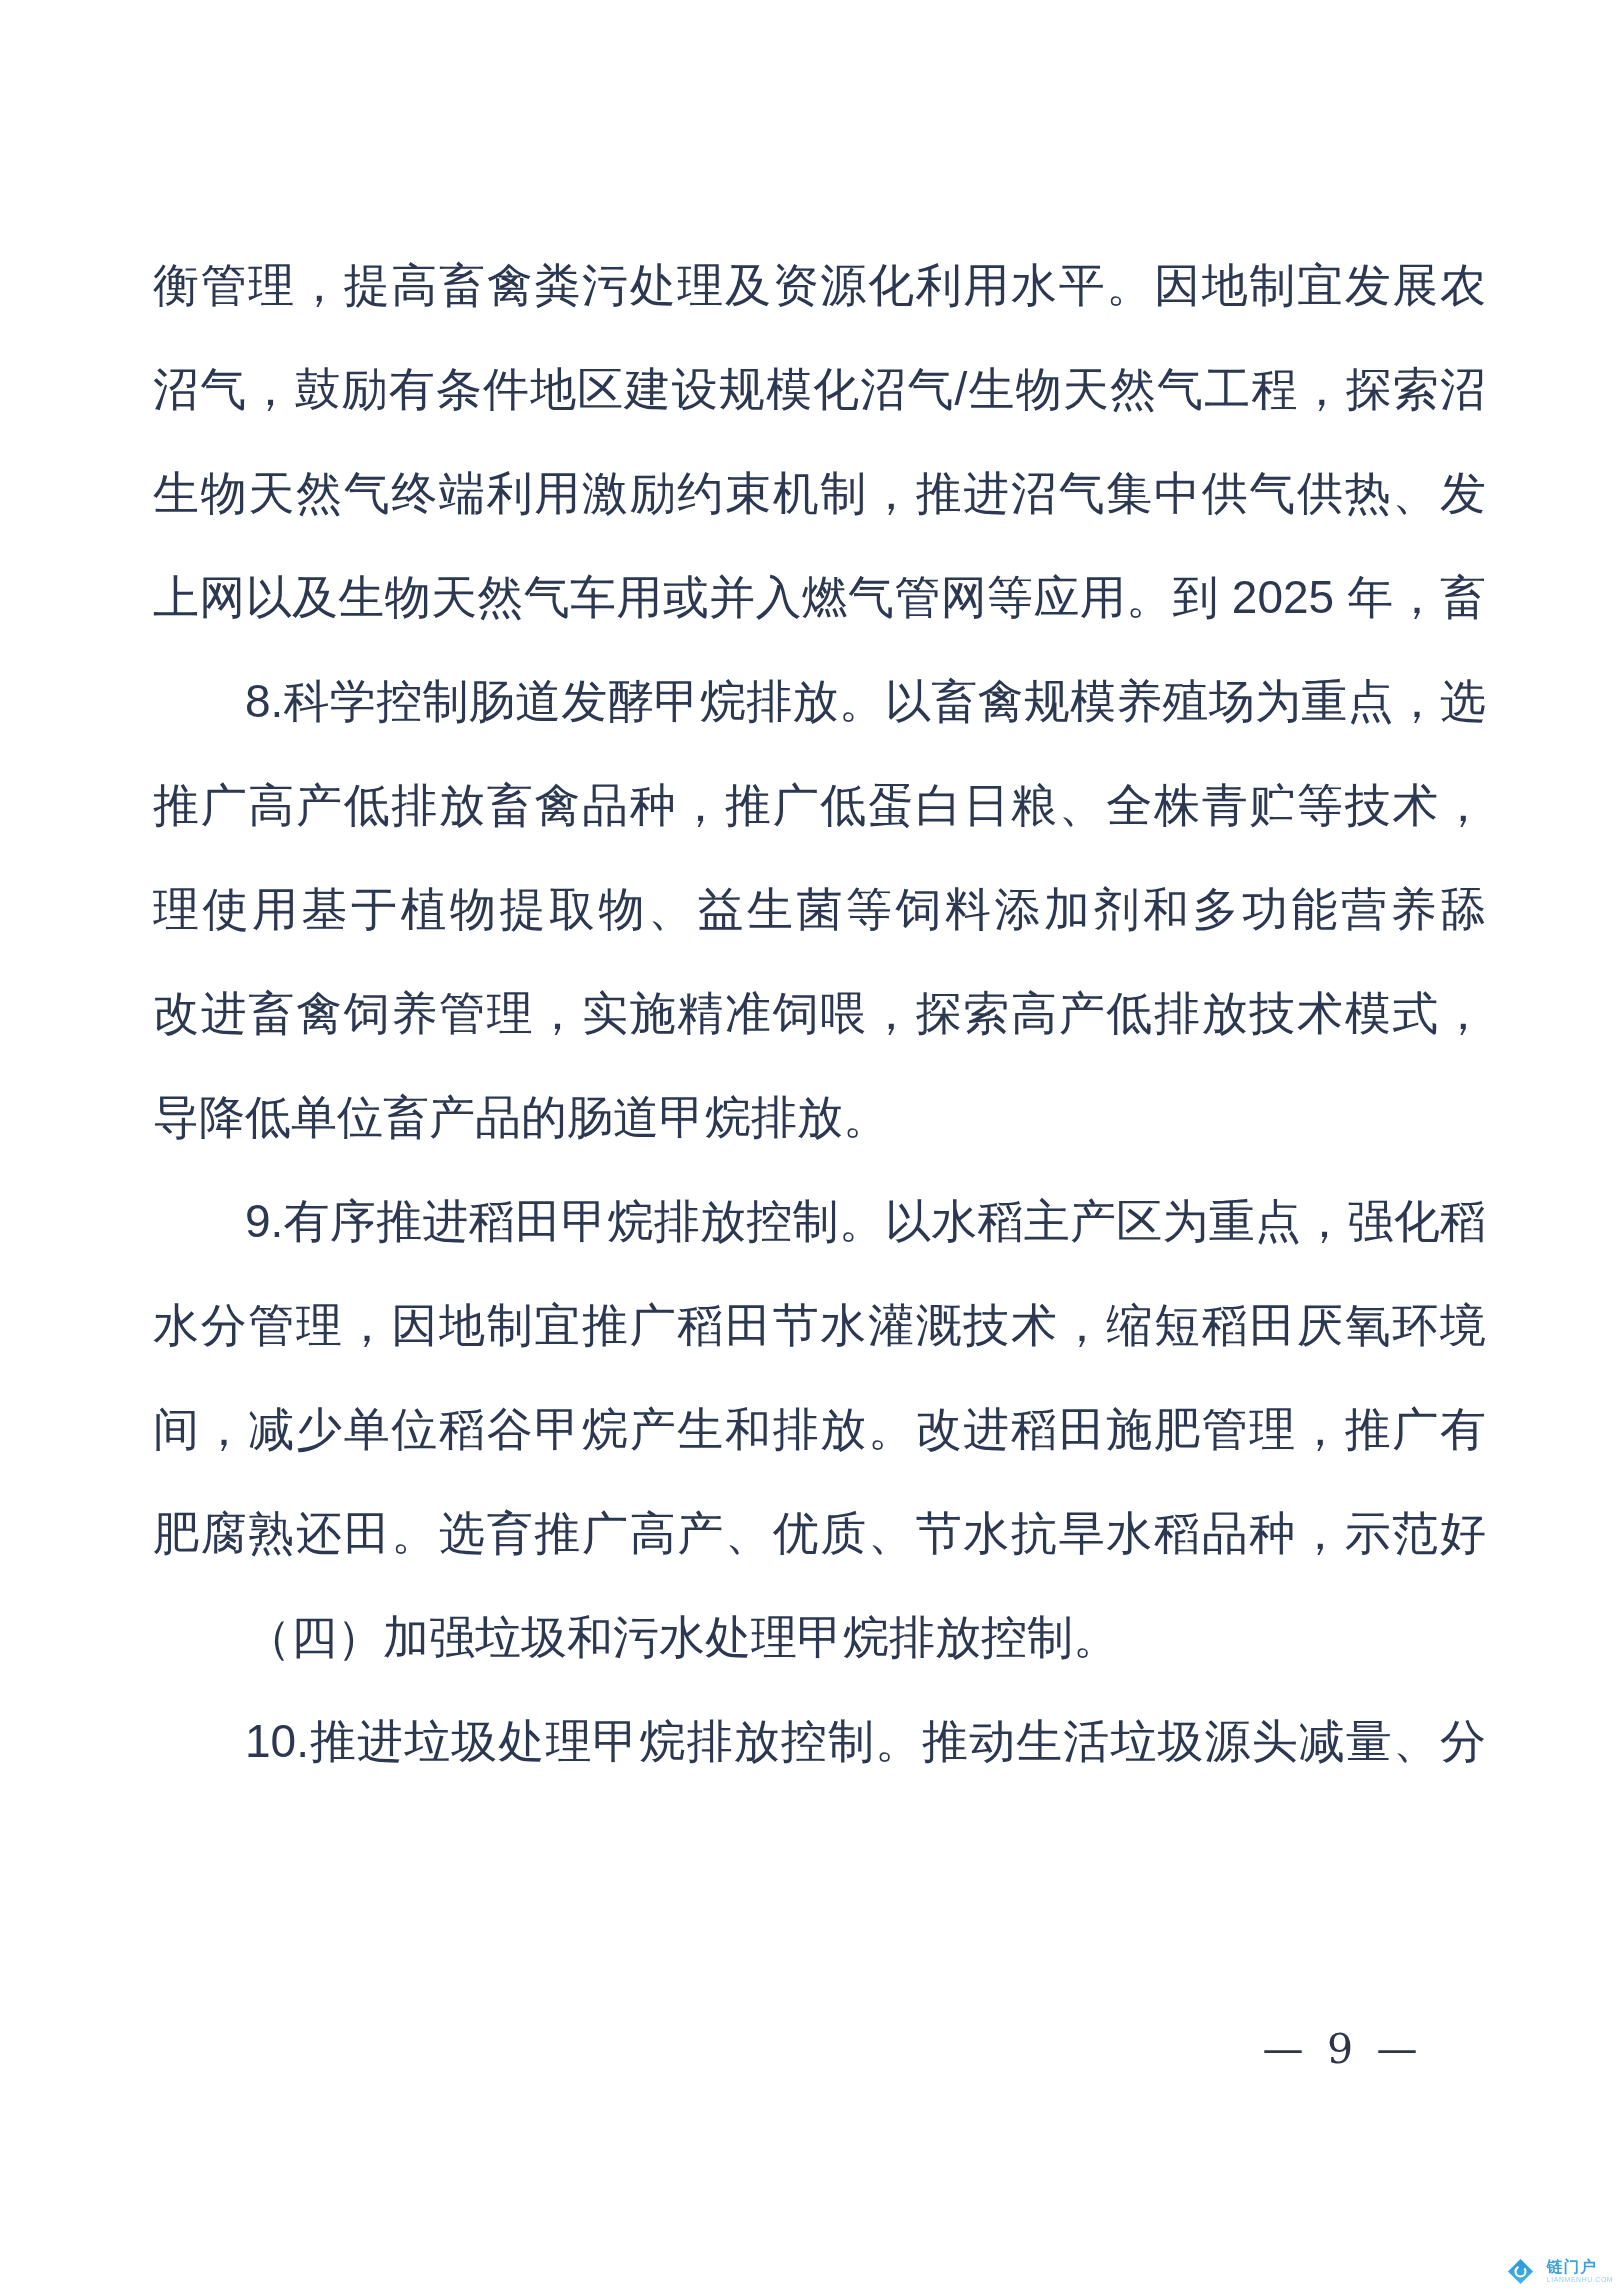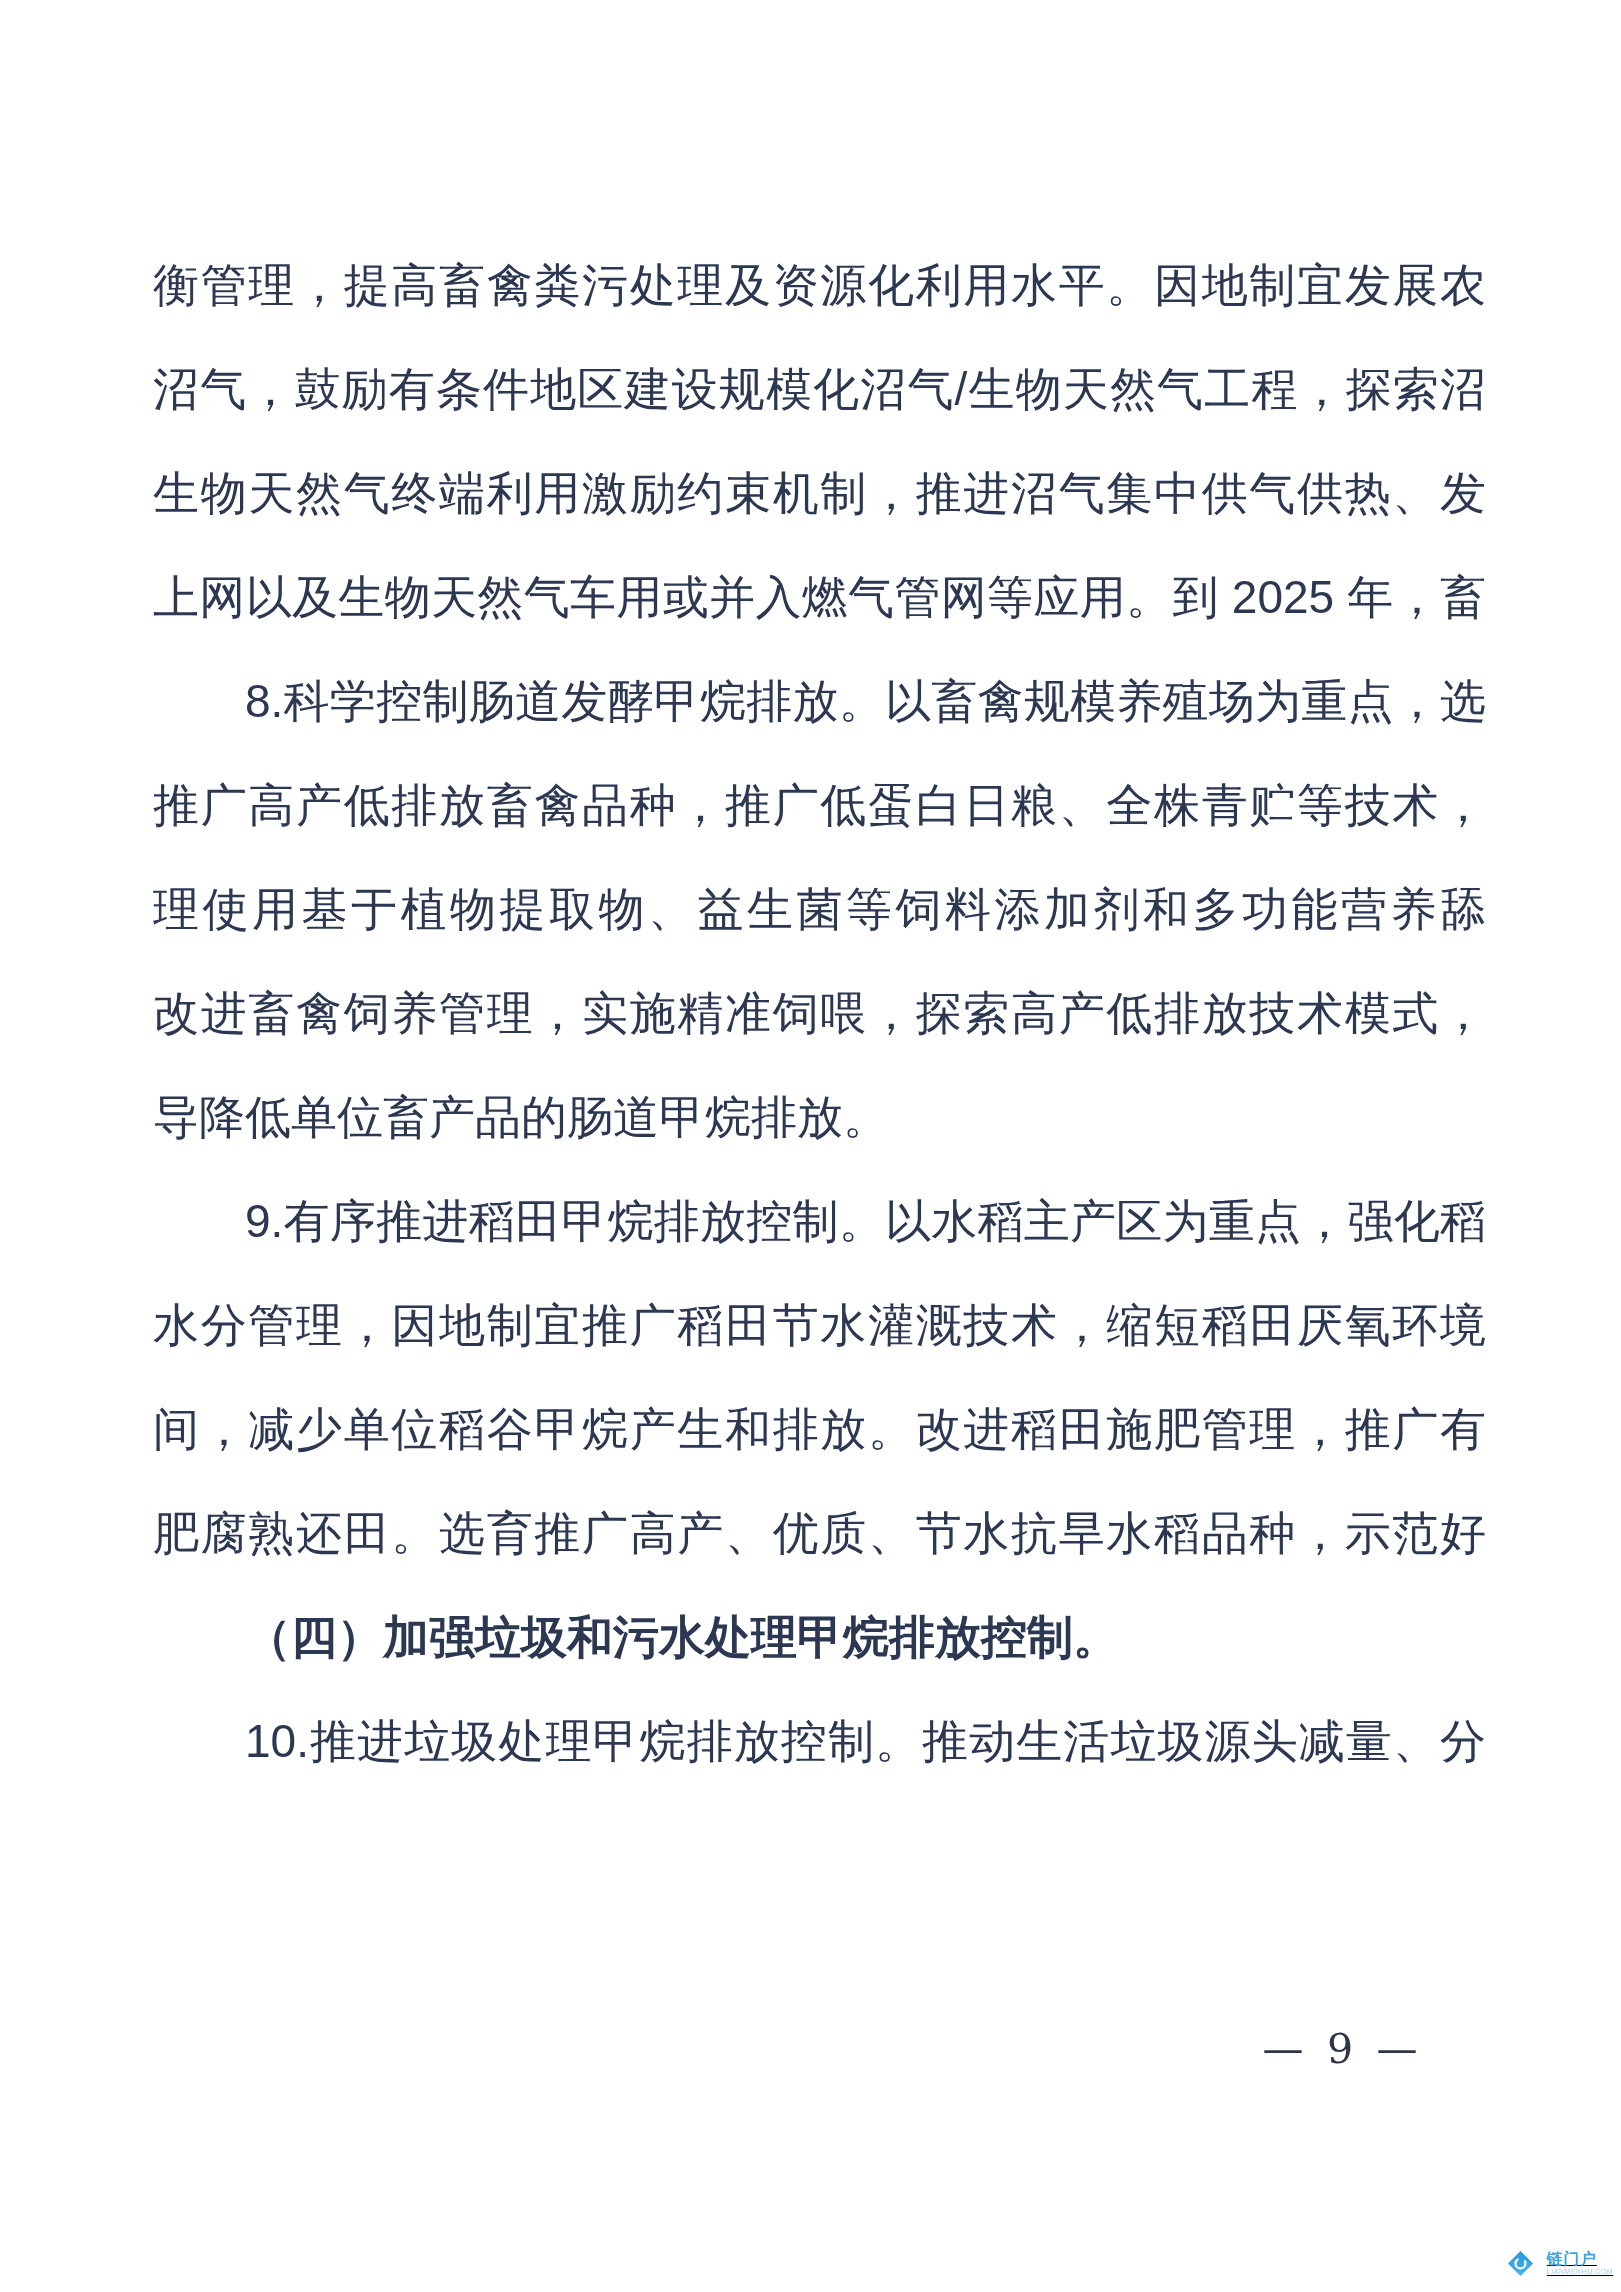--- a/index.html
+++ b/index.html
@@ -34,43 +34,42 @@
     white-space: normal;
     text-align: justify;
     text-align-last: justify;
     text-justify: inter-character;
     overflow: hidden;
   }
   .line.indent {
     text-indent: 2em;
   }
   .line.bold {
-    font-weight: 700;
+    font-weight: 400;
   }
   .page-number {
     position: absolute;
     left: 1237px;
     top: 2025px;
     width: 206px;
     display: flex;
     justify-content: center;
     align-items: center;
     gap: 23.5px;
     font-family: "DejaVu Serif", "Liberation Serif", serif;
     font-size: 41px;
     color: #2e3546;
   }
   .watermark {
     position: absolute;
     right: 7.8px;
-    bottom: 15px;
+    bottom: 7px;
     display: flex;
     align-items: center;
     gap: 12px;
-    text-decoration: underline;
   }
   .wm-text {
     display: flex;
     flex-direction: column;
     line-height: 1;
   }
   .wm-name {
     font-size: 15.7px;
     font-weight: 700;
     color: #3ea2de;

